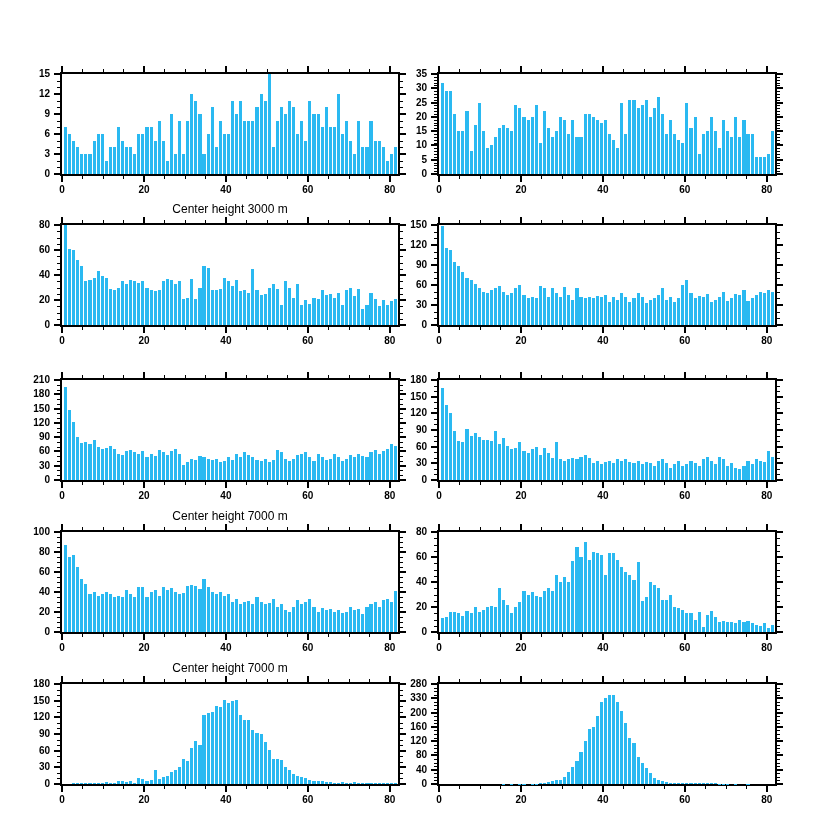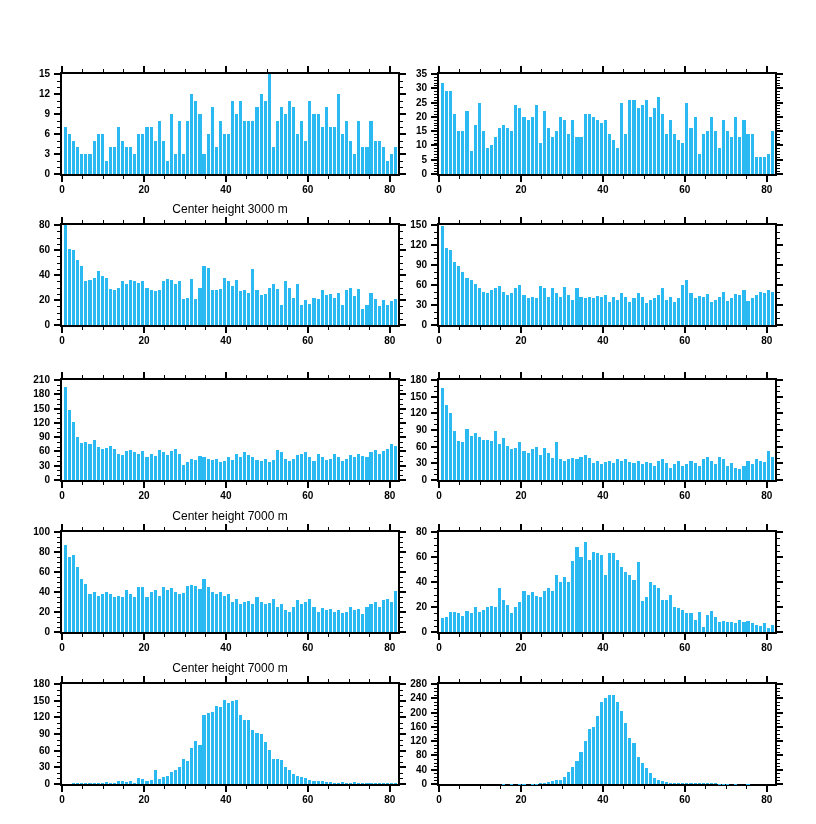--- a/index.html
+++ b/index.html
@@ -1724,16 +1724,16 @@
       <div class="xlab" style="left: 505.951px; top: 794px; width: 30px;">20</div>
       <div class="xlab" style="left: 587.902px; top: 794px; width: 30px;">40</div>
       <div class="xlab" style="left: 669.854px; top: 794px; width: 30px;">60</div>
       <div class="xlab" style="left: 751.805px; top: 794px; width: 30px;">80</div>
       <div class="ylab" style="left: 391px; top: 778px; width: 36px;">0</div>
       <div class="ylab" style="left: 391px; top: 763.714px; width: 36px;">40</div>
       <div class="ylab" style="left: 391px; top: 749.429px; width: 36px;">80</div>
       <div class="ylab" style="left: 391px; top: 735.143px; width: 36px;">120</div>
       <div class="ylab" style="left: 391px; top: 720.857px; width: 36px;">160</div>
       <div class="ylab" style="left: 391px; top: 706.571px; width: 36px;">200</div>
-      <div class="ylab" style="left: 391px; top: 692.286px; width: 36px;">240</div>
+      <div class="ylab" style="left: 391px; top: 692.286px; width: 36px;">330</div>
       <div class="ylab" style="left: 391px; top: 678px; width: 36px;">280</div>
     </div>
 </div>
 
 </body></html>

